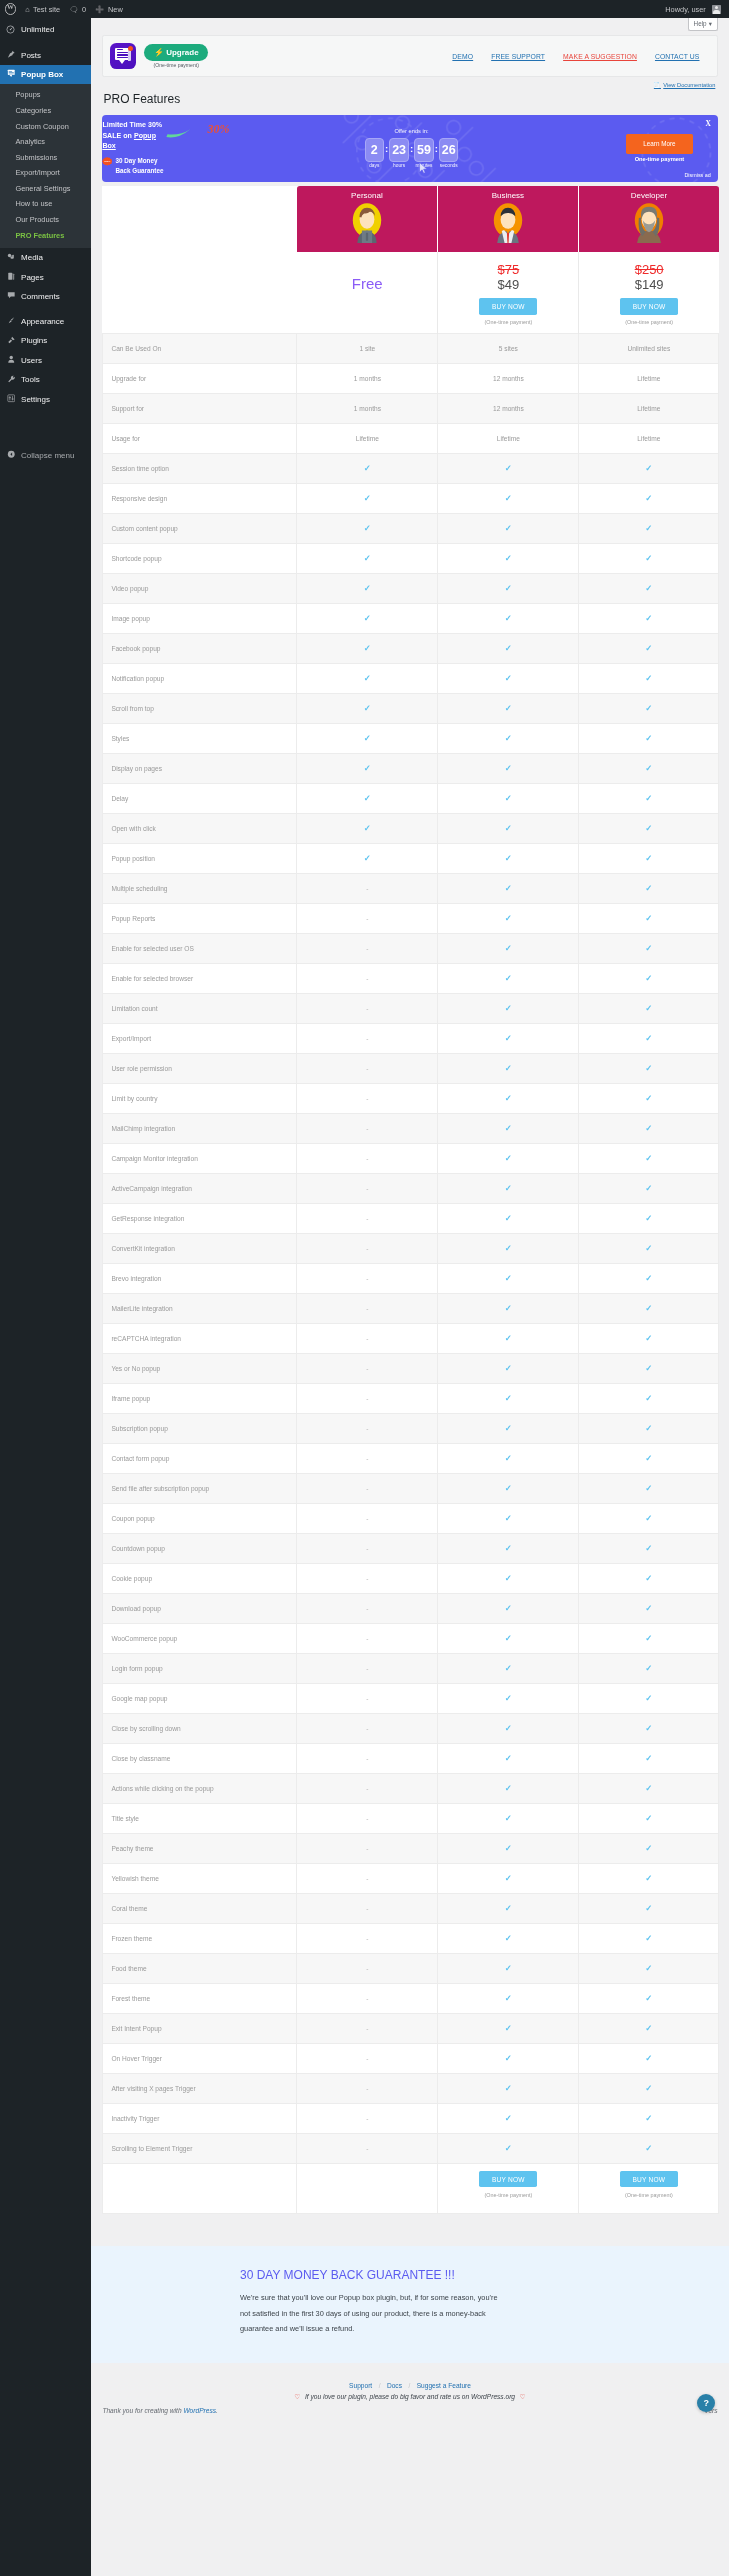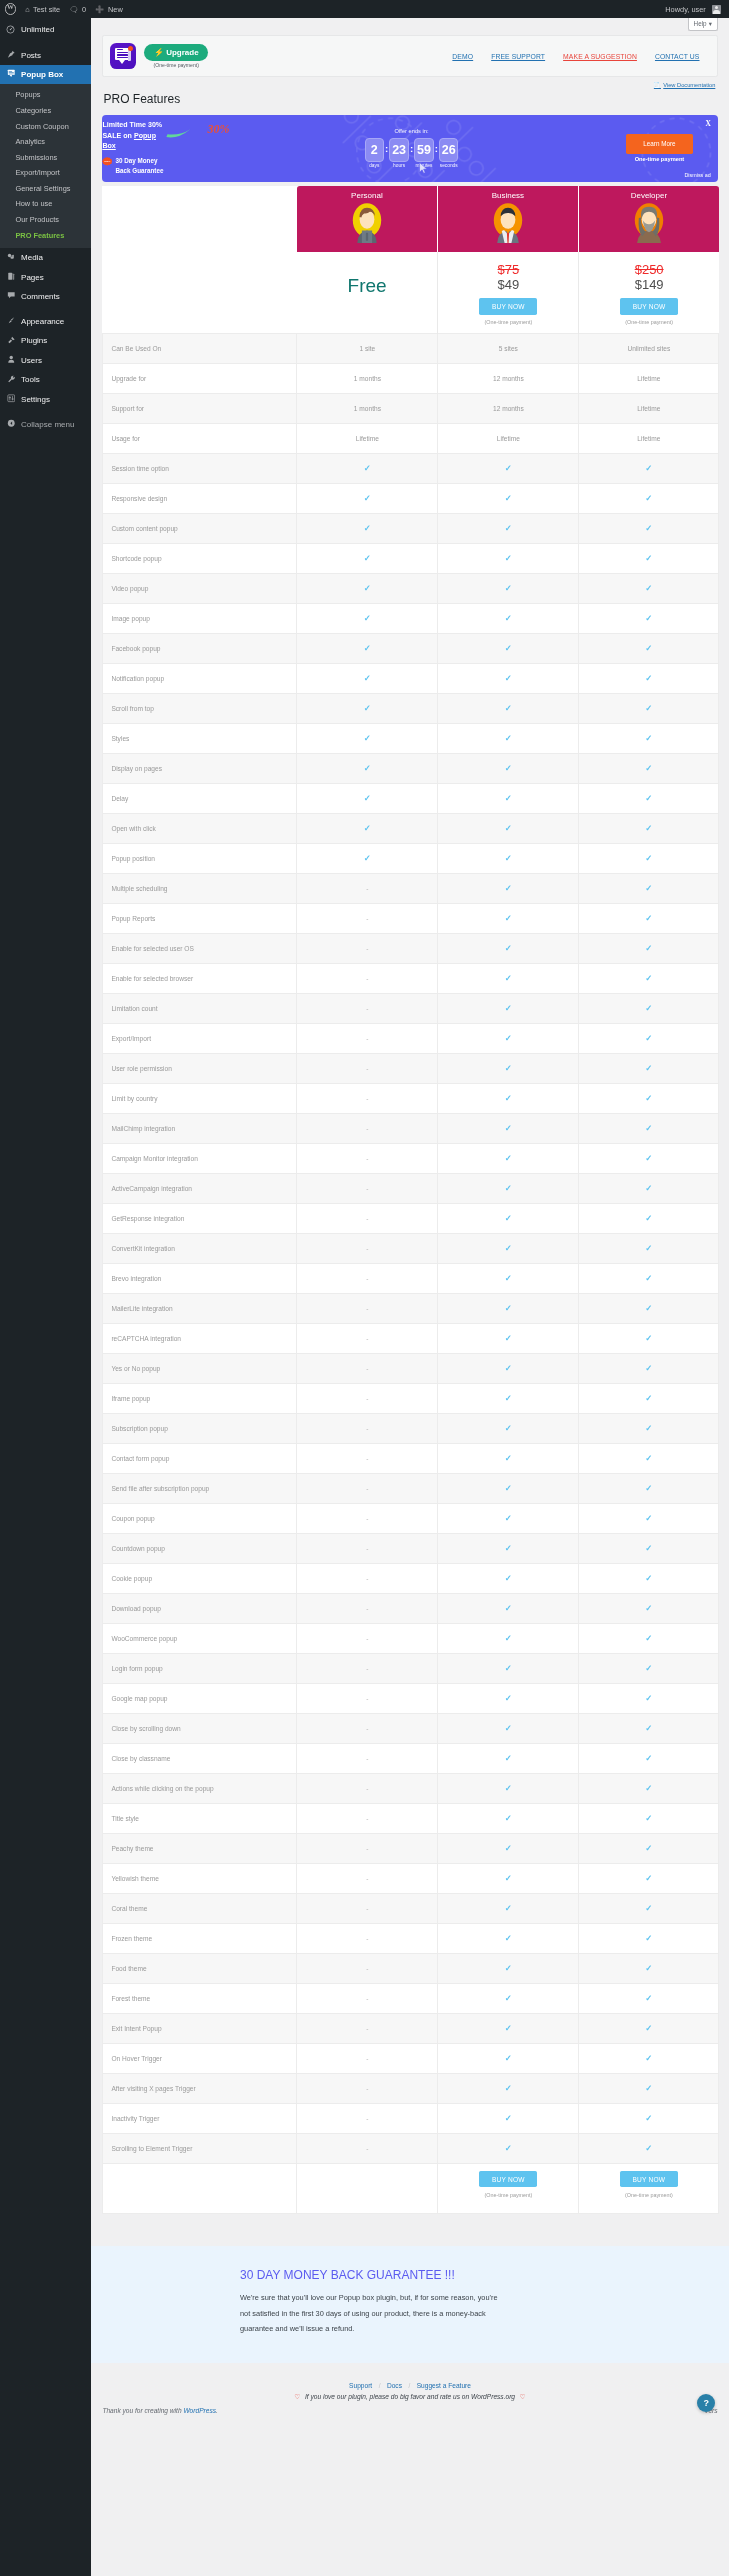--- a/index.html
+++ b/index.html
@@ -81,21 +81,21 @@
     border-style: solid; border-width: 4.6px 0 4.6px 4.6px;
     border-color: transparent transparent transparent #2271b1;
   }
   .menu-sep { height: 5.7px; }
   .submenu { background: #2c3338; padding: 3.4px 0 4.6px; }
   .submenu a {
     display: block; padding: 2.8px 0 2.8px 15.4px;
     color: #c3c4c7; font-size: 7.4px; text-decoration:none; line-height:1.35;
   }
   .submenu a.pro { color: #7ac143; font-weight: 600; }
-  .collapse-row { color: #a7aaad; }
+  .collapse-row { color: #a7aaad; margin-top: 31px; }
 
   
   #wpcontent {
     margin-left: 91px;
     width: 638px;
     position: relative;
     background: #f0f0f1;
     padding-bottom: 0;
   }
 
@@ -268,21 +268,21 @@
     background:#fff; text-align:center; vertical-align: top;
     border-right: 0.6px solid #e9e9e9; padding: 10.3px 0 8px;
     height: 69px;
   }
   .price-cell.noborder { border-right: none; }
   .price-old {
     color:#ef2b2b; font-size: 13px; text-decoration: line-through;
     line-height: 1.05;
   }
   .price-new { color:#4f4f4f; font-size: 13px; line-height: 1.35; }
-  .price-free { color:#0f766e; font-size: 19px; padding-top: 12.5px; }
+  .price-free { color:#8b5cf6; font-size: 15px; padding-top: 12.5px; }
   .buy-btn {
     background:#5ec3ef; color:#fff; border:none; border-radius:1.7px;
     padding: 4.6px 12.5px; font-size: 6.6px; letter-spacing:0.2px;
     margin-top: 4.6px; cursor:pointer; font-family:"Liberation Sans",sans-serif;
   }
   .buy-note { font-size: 5.4px; color:#9b9b9b; margin-top: 4.6px; }
 
   table.pricing tbody tr td {
     border: 0.6px solid #ececec;
     height: 30px;

